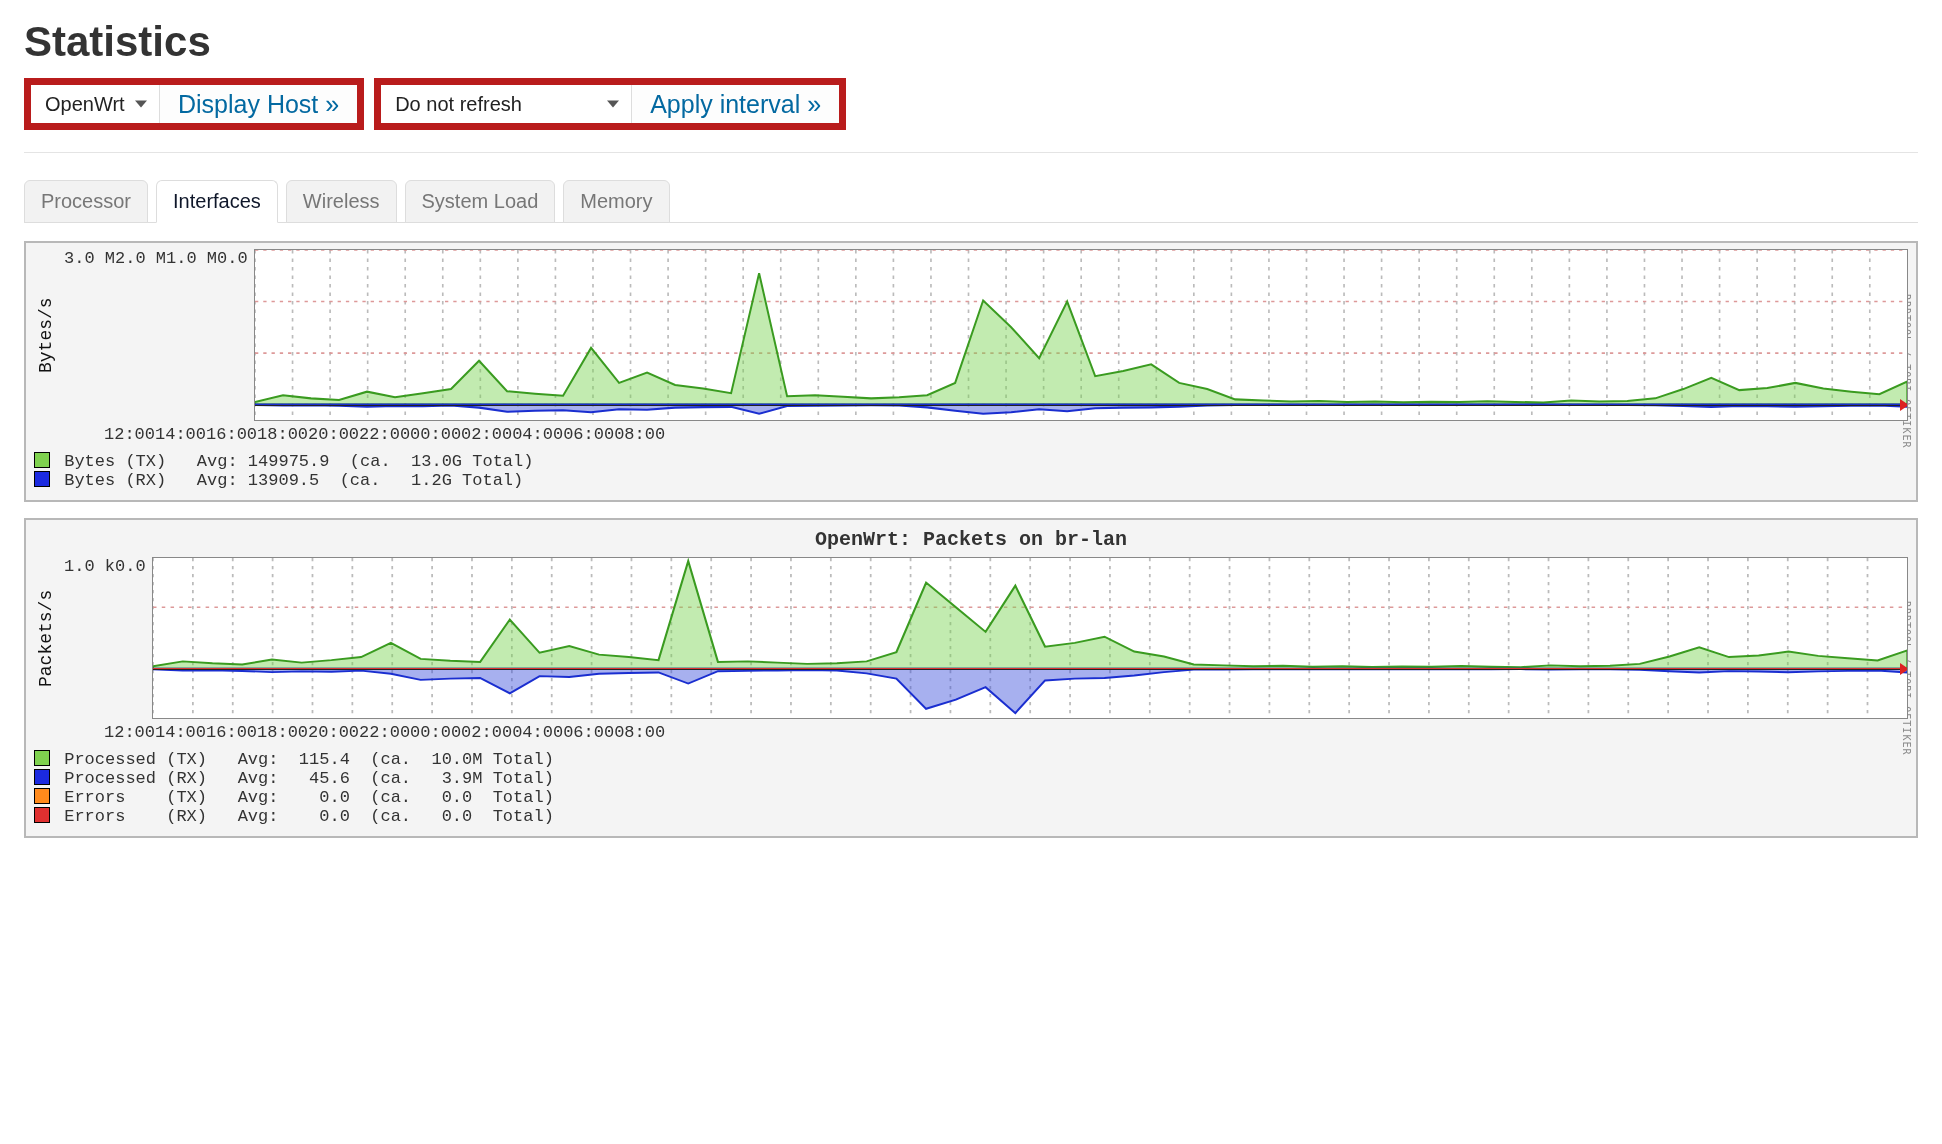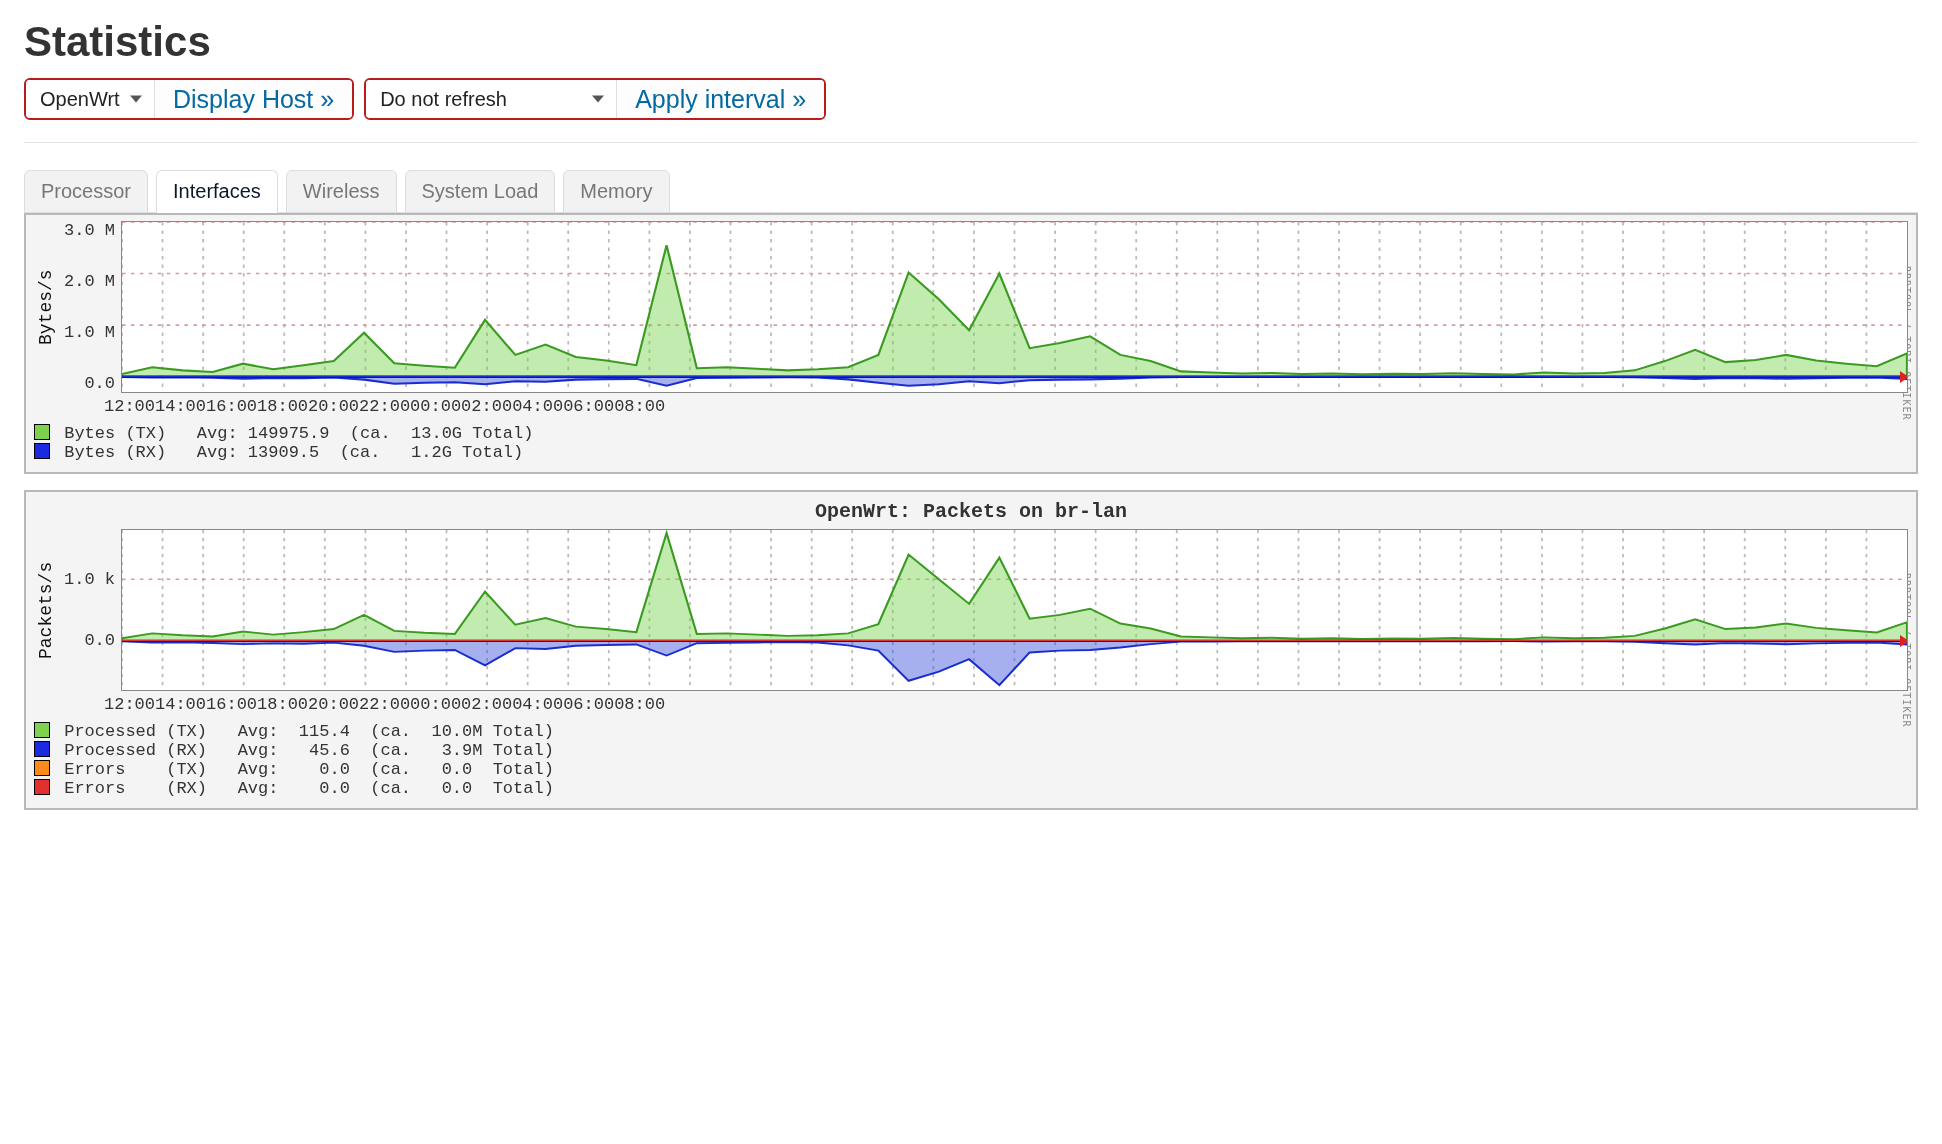--- a/index.html
+++ b/index.html
@@ -1,33 +1,33 @@
 <!DOCTYPE html>
 <html><head>
 <meta charset="utf-8">
 <style>
 html,body{margin:0;padding:0;font-family:Helvetica,Arial,sans-serif;font-size:18px;color:#333;background:#fff}
 .page{padding:18px 24px;max-width:1942px}
 h1{font-size:42px;margin:0 0 12px 0;font-weight:700}
 .toolbar{display:flex;gap:10px;align-items:stretch;margin-bottom:4px}
-.ctrl-group{display:flex;align-items:stretch;border:2px solid #b91c1c;border-radius:6px;overflow:hidden;background:#fff}
+.ctrl-group{display:flex;align-items:stretch;border:7px solid #b91c1c;border-radius:0;overflow:hidden;background:#fff}
 .ctrl-group select{border:none;background:#fff;font-size:20px;padding:8px 34px 8px 14px;appearance:none;outline:none;min-width:0}
 .sel-wrap{position:relative;display:flex;align-items:center}
 .sel-wrap:after{content:"";position:absolute;right:12px;top:50%;width:0;height:0;border-left:6px solid transparent;border-right:6px solid transparent;border-top:7px solid #555;transform:translateY(-50%);pointer-events:none}
 .link-btn{display:flex;align-items:center;background:#fdfdfd;border:none;border-left:1px solid #ddd;color:#0369a1;font-size:25px;padding:0 18px;cursor:pointer}
 hr.sep{border:none;border-top:1px solid #e4e4e4;margin:22px 0 26px 0}
-.tabs{display:flex;gap:8px;border-bottom:1px solid #ddd;}
+.tabs{display:flex;gap:8px;border-bottom:1px solid #ddd;margin-bottom:18px}
 .tab{padding:9px 16px;border:1px solid #ddd;border-top-left-radius:6px;border-top-right-radius:6px;background:#f2f2f2;color:#777;font-size:20px;cursor:pointer;position:relative;top:1px}
 .tab.active{background:#fff;border-bottom-color:#fff;color:#0f172a}
 .chart-box{border:2px solid #b8b8b8;background:#f4f4f4;padding:6px 8px 10px 8px;margin-bottom:16px;position:relative}
 .chart-box .right-credit{position:absolute;right:4px;top:8px;bottom:8px;width:14px;font-family:monospace;font-size:10px;color:#888;writing-mode:vertical-rl;text-align:center;letter-spacing:1px}
 .chart-title{font-family:"Courier New",monospace;font-weight:700;font-size:20px;text-align:center;margin:2px 0 6px 0}
 .plot-wrap{display:flex;align-items:stretch}
 .ylabel{font-family:"Courier New",monospace;font-size:18px;writing-mode:vertical-rl;transform:rotate(180deg);text-align:center;padding:0 2px;color:#111}
-.yaxis{display:flex;flex-direction:column;justify-content:space-between;font-family:"Courier New",monospace;font-size:17px;text-align:right;padding:0 6px}
+.yaxis{display:flex;flex-direction:row;justify-content:space-between;font-family:"Courier New",monospace;font-size:17px;text-align:right;padding:0 6px}
 .plot{flex:1;border:1px solid #888;background:#fff;position:relative;overflow:hidden}
 .plot .baseline{position:absolute;left:0;right:0;border-top:1px solid #222}
 .xaxis{display:flex;font-family:"Courier New",monospace;font-size:17px;padding:4px 0 0 0}
 .legend{font-family:"Courier New",monospace;font-size:17px;margin-top:8px;white-space:pre}
 .sw{display:inline-block;width:14px;height:14px;border:1px solid #000;vertical-align:-2px;margin-right:4px}
 .axis-arrow{position:absolute;right:-2px;width:0;height:0;border-top:6px solid transparent;border-bottom:6px solid transparent;border-left:9px solid #d22}
 svg.series{position:absolute;left:0;top:0;width:100%;height:100%}
 .grid line{stroke:#bbb;stroke-width:1;stroke-dasharray:2,3}
 .major line{stroke:#d99}
 path.tx{fill:rgba(120,210,80,0.45);stroke:#3a9b20;stroke-width:1.2}

